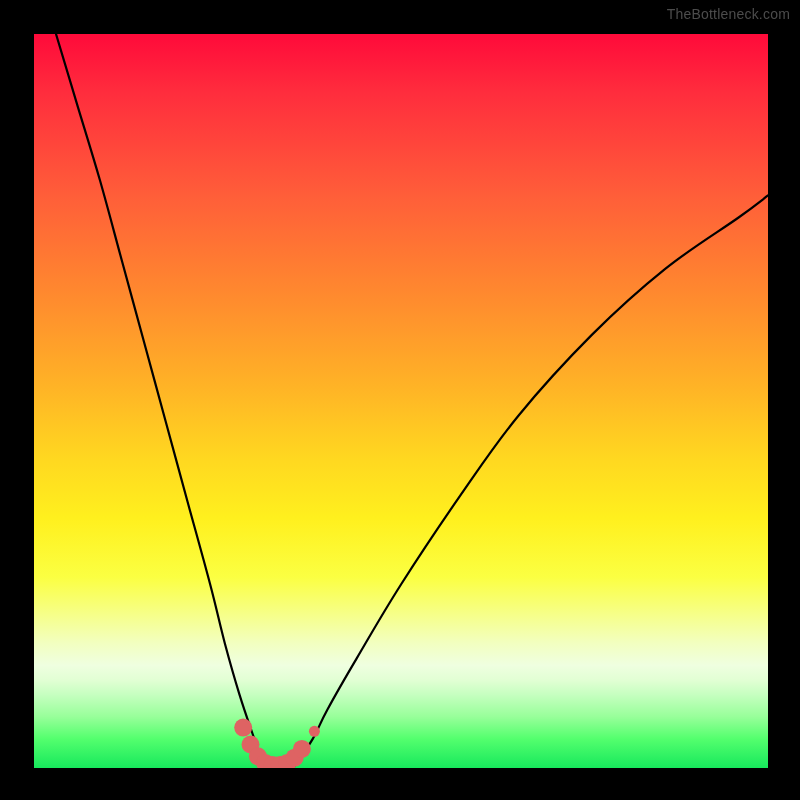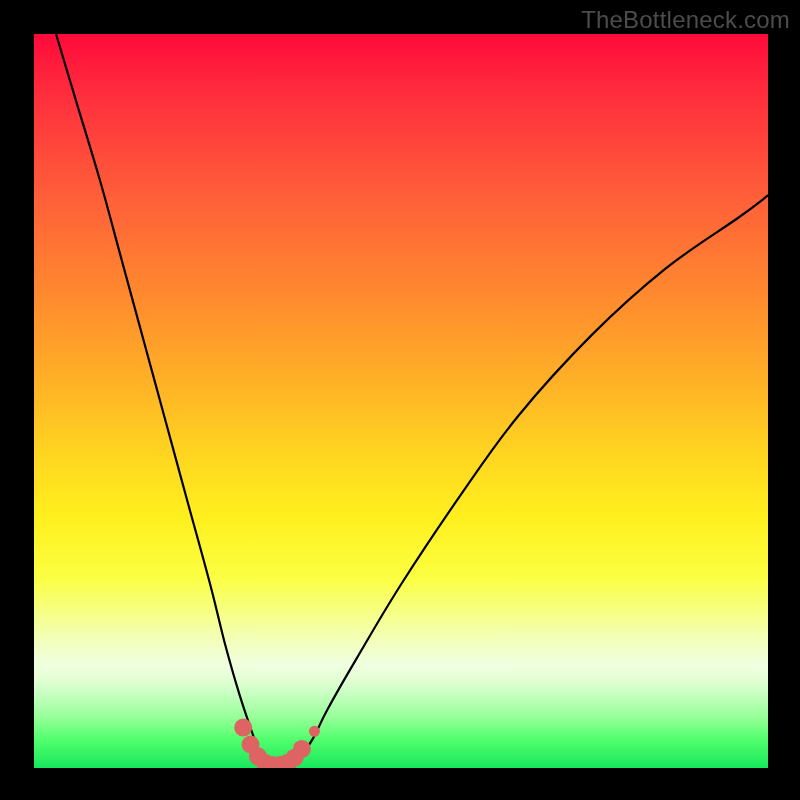--- a/index.html
+++ b/index.html
@@ -44,21 +44,21 @@
       #98ff9a 93%,
       #54ff6e 96%,
       #17e85c 100%
     );
   }
   .watermark {
     position: absolute;
     top: 6px;
     right: 10px;
     color: #4c4c4c;
-    font-size: 24px;
+    font-size: 14px;
     font-weight: 500;
     letter-spacing: 0.2px;
     user-select: none;
   }
   svg.curve {
     position: absolute;
     top: 0;
     left: 0;
     width: 734px;
     height: 734px;

